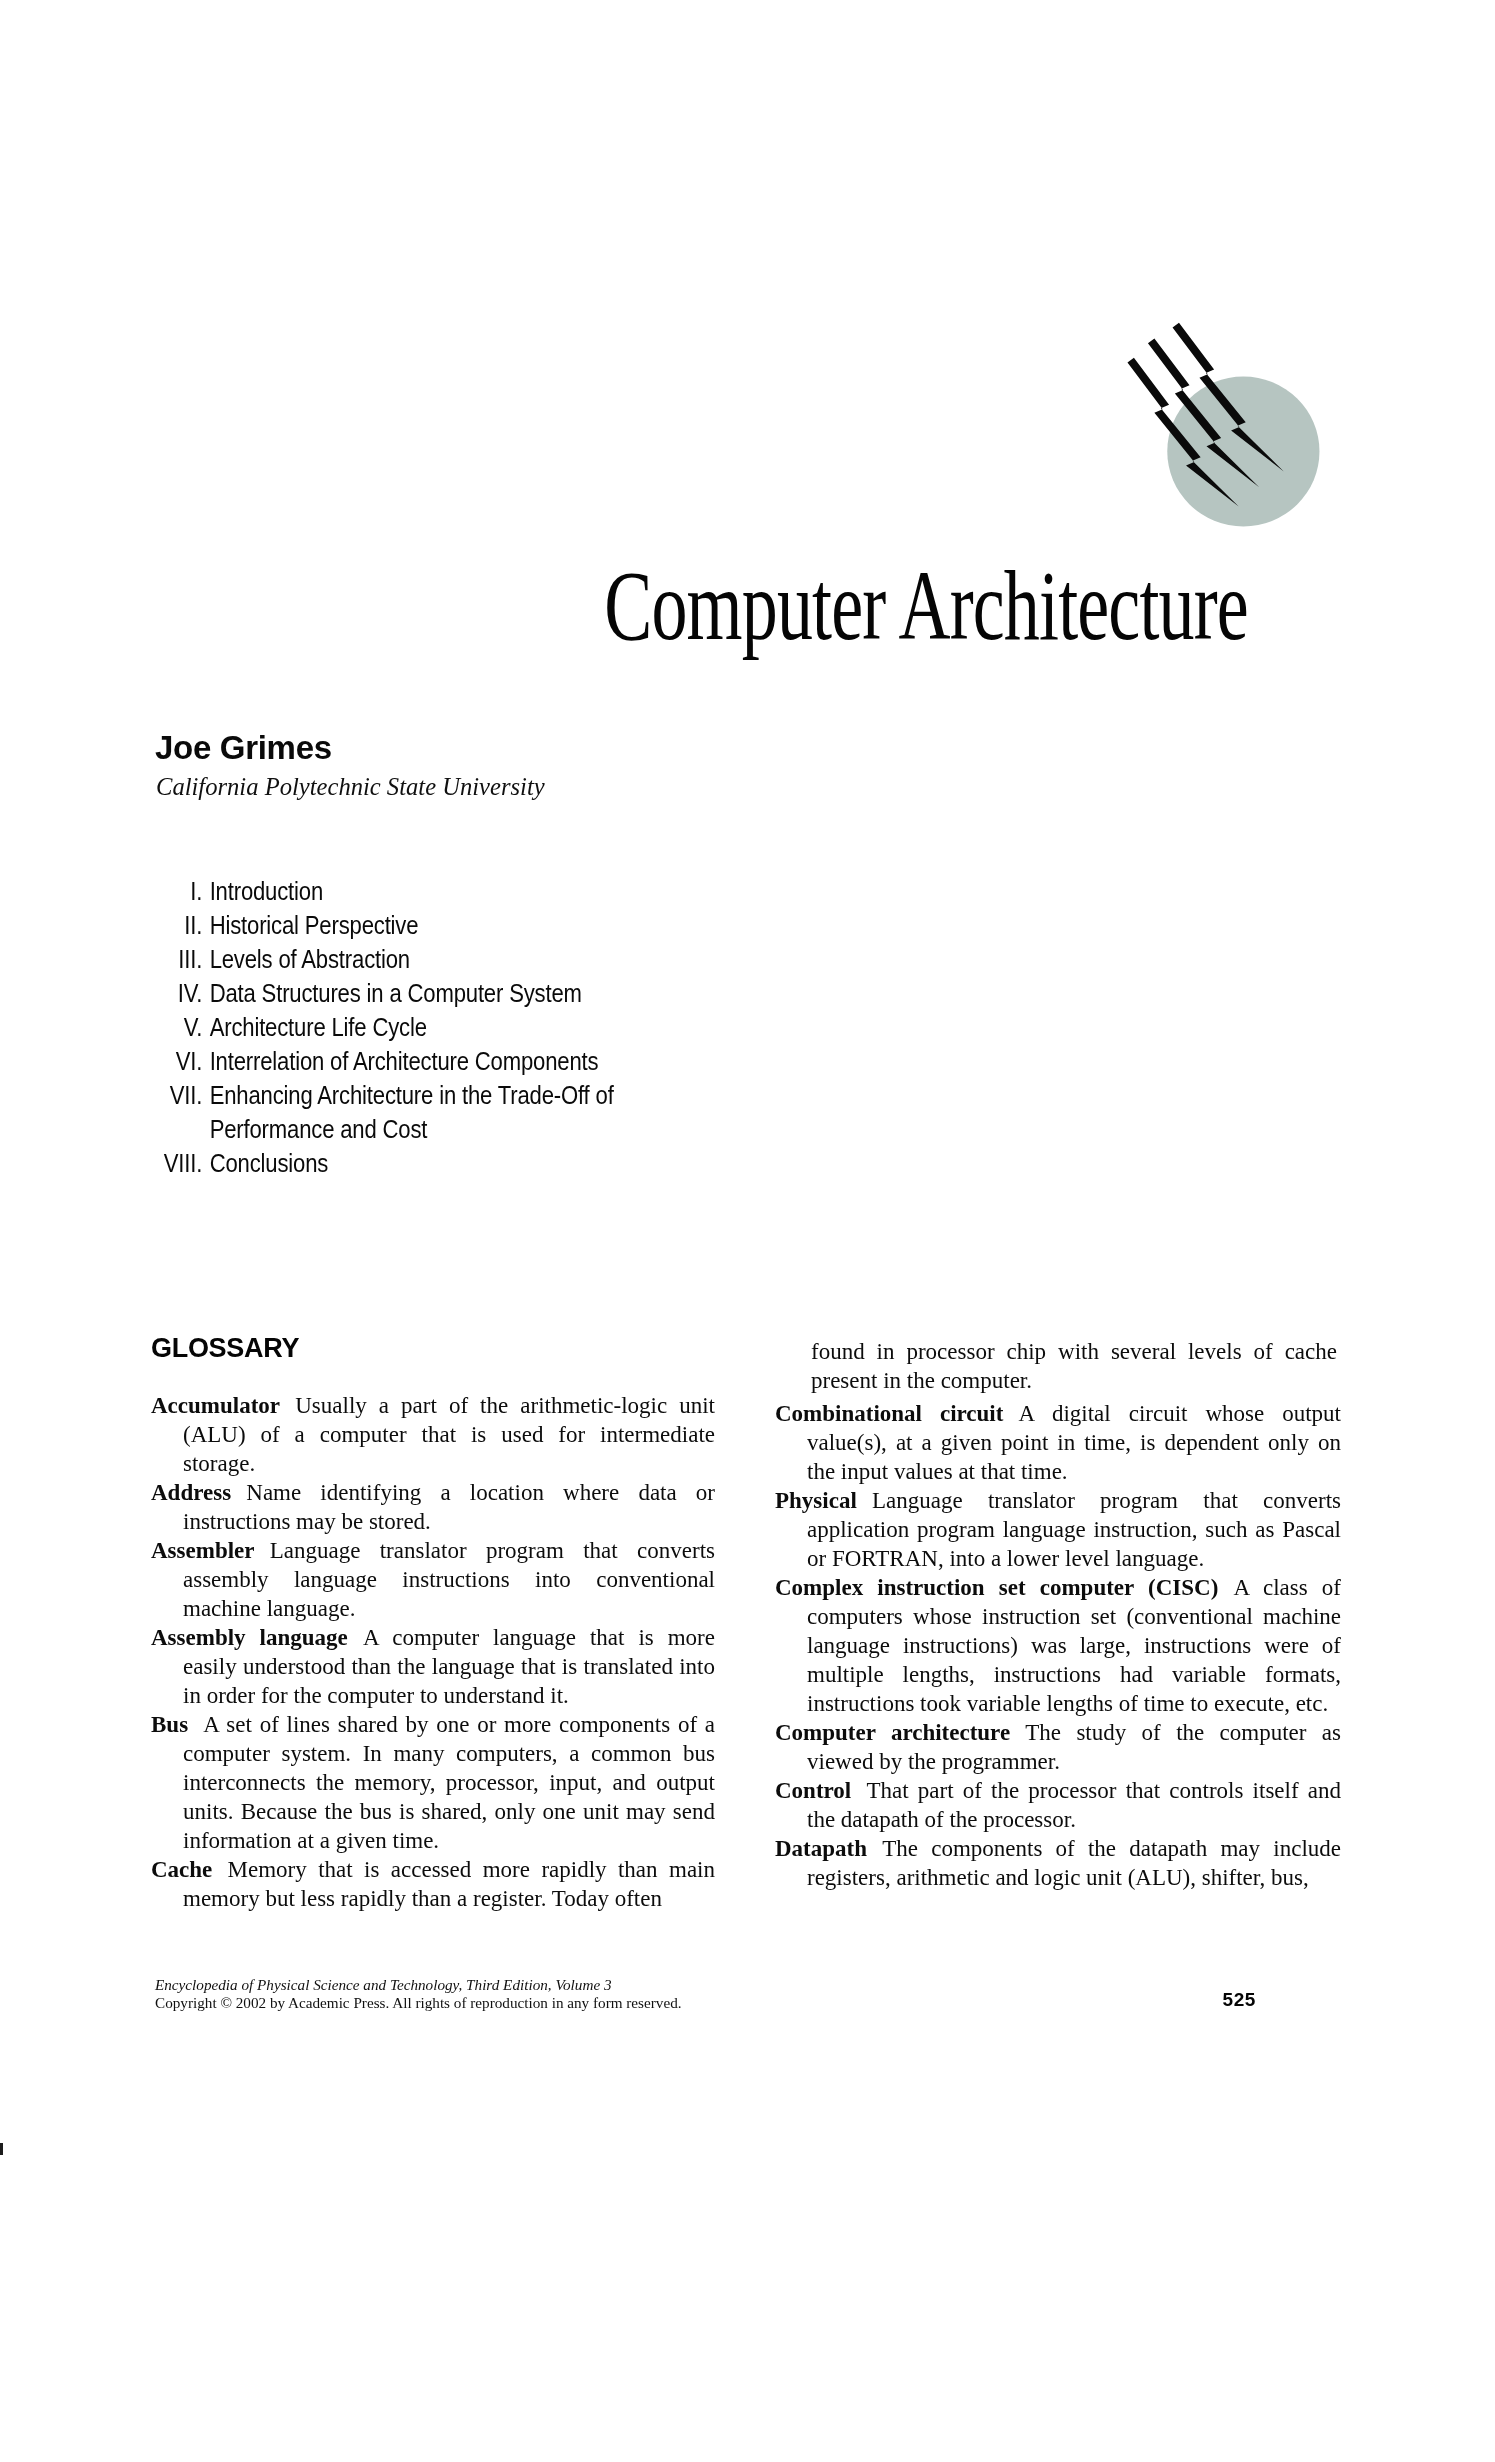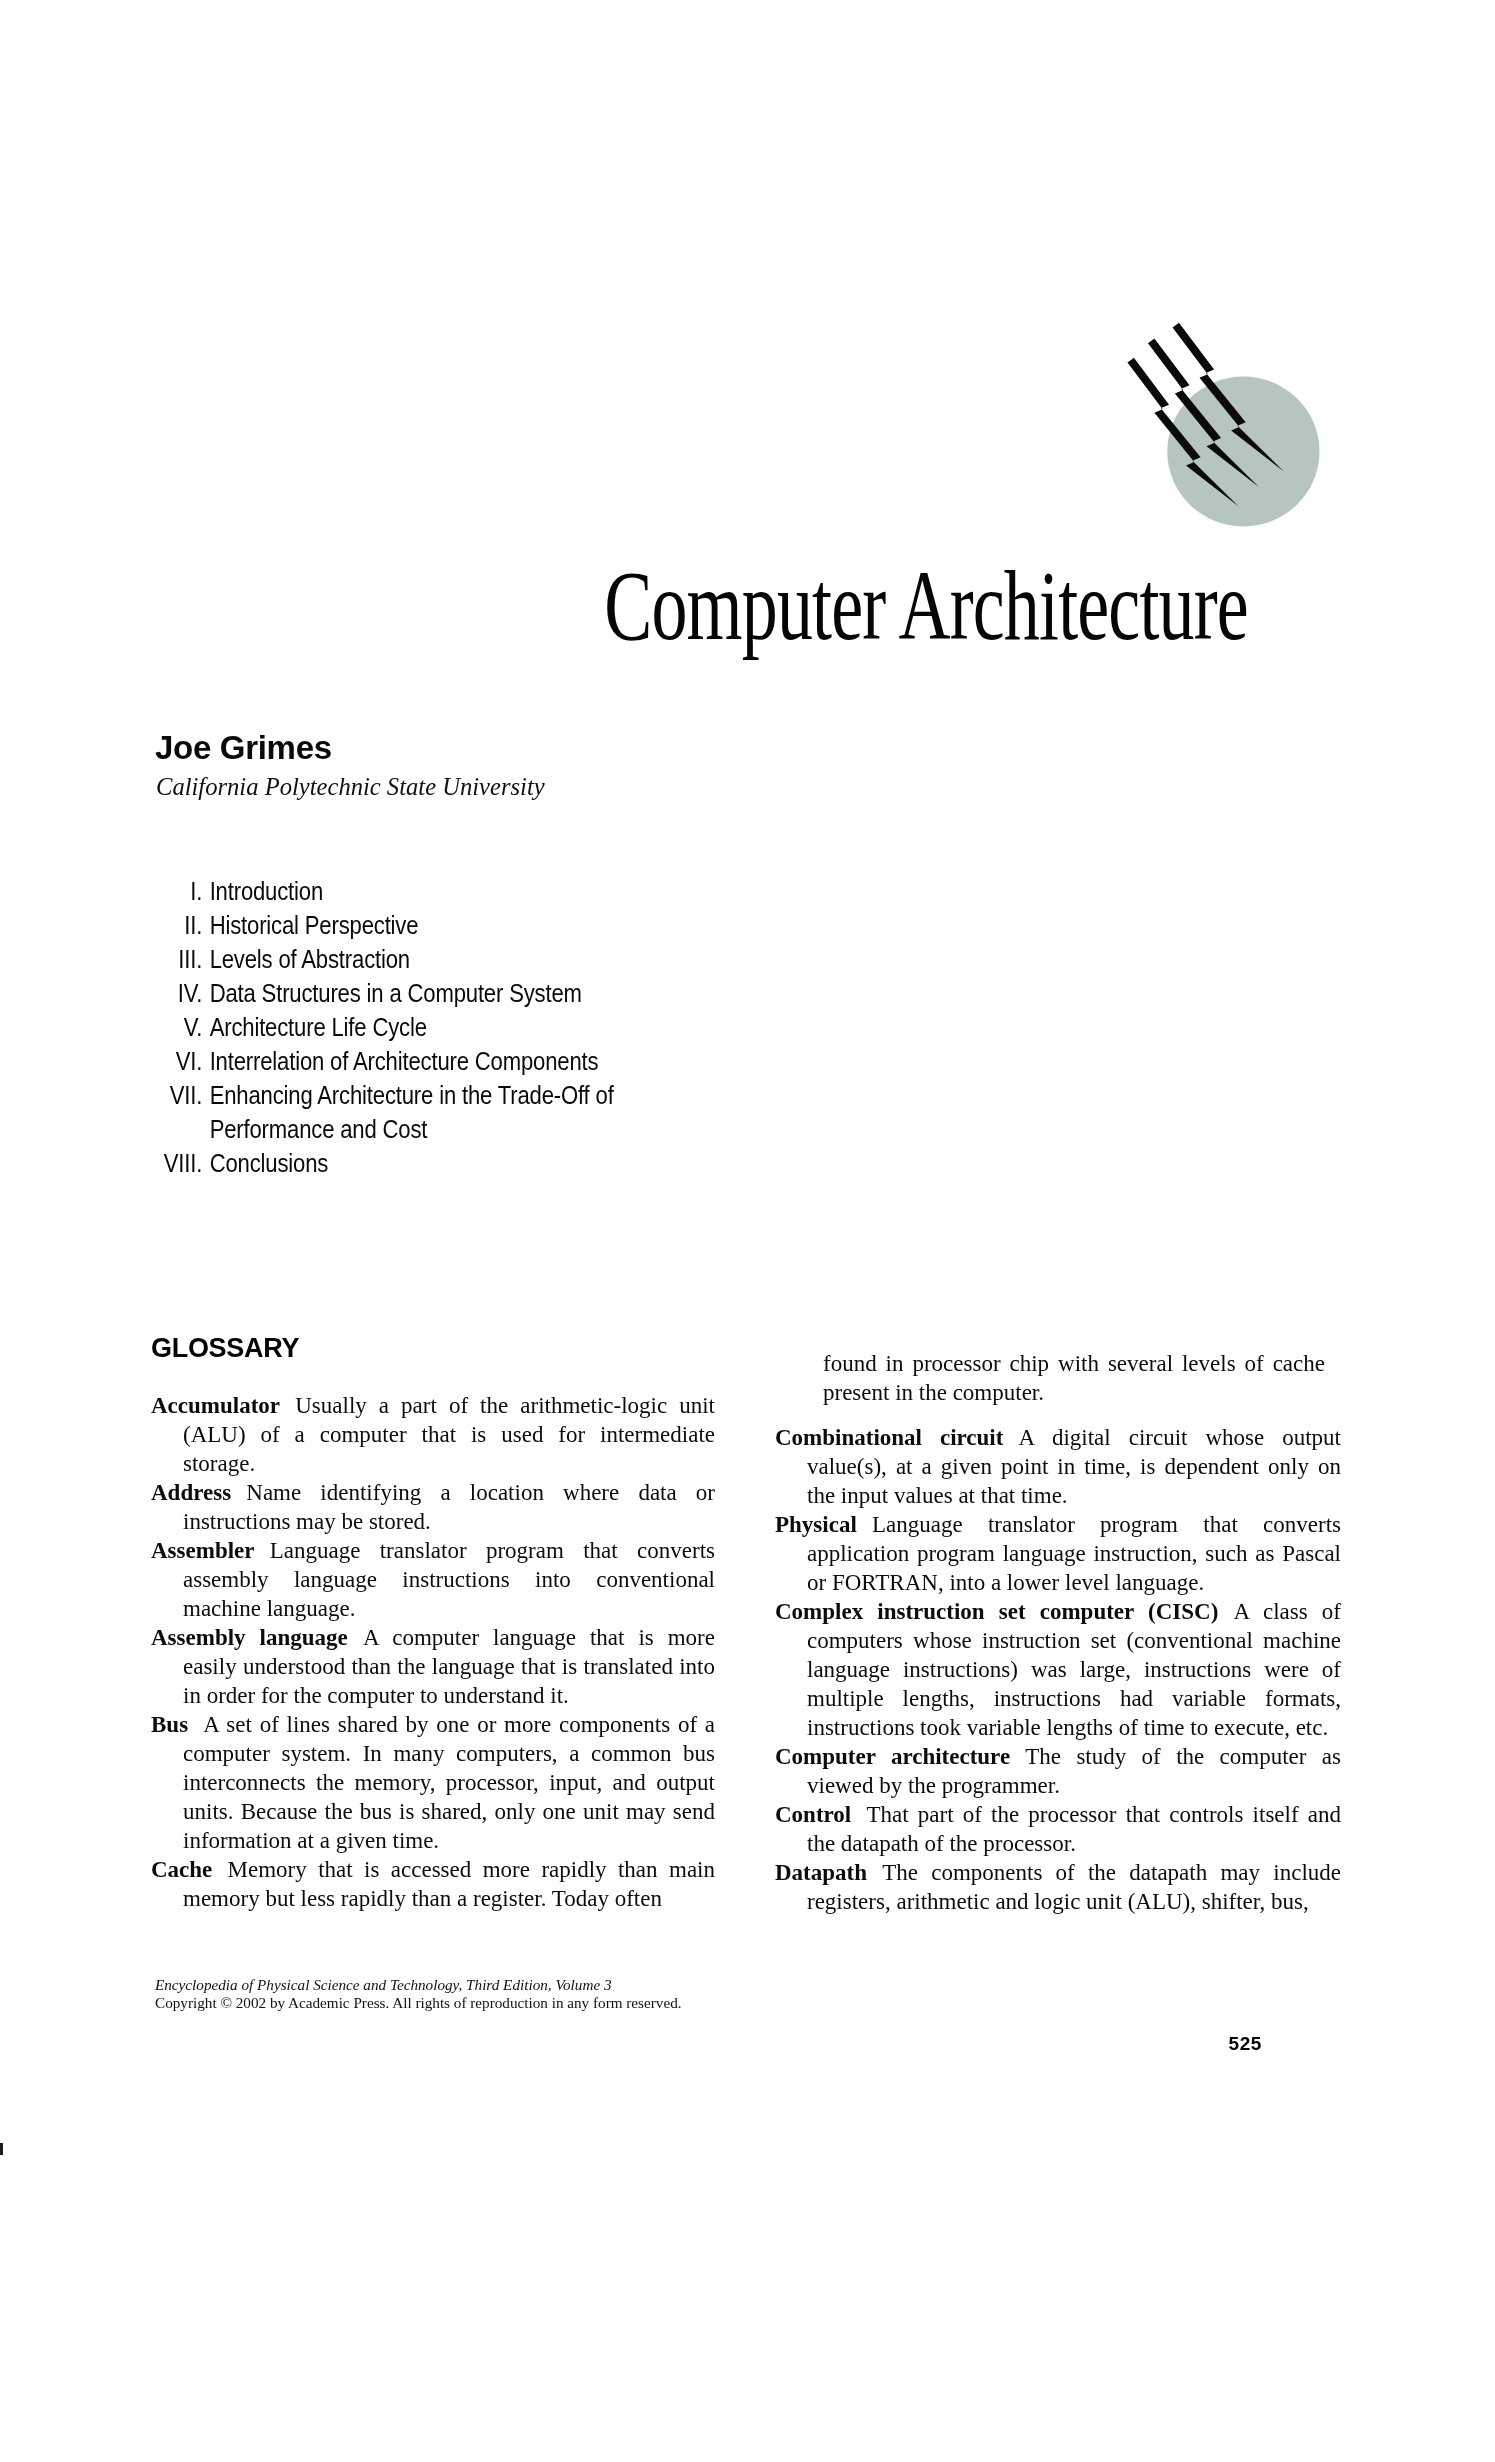--- a/index.html
+++ b/index.html
@@ -55,32 +55,32 @@
     position:absolute;width:564px;
     font-family:"Liberation Serif", serif;font-size:23px;line-height:29px;
     text-align:justify;color:#0c0c0c;
     hyphens:auto;-webkit-hyphens:auto;
   }
   .gcol-left{left:151px;top:1391px;}
   .gcol-right{left:775px;top:1333px;width:566px;}
   .entry{margin:0;text-indent:-32px;padding-left:32px;}
   .entry .term{font-weight:bold;margin-top:44px;}
   .tgap{display:inline-block;width:15.2px;height:0.6px;}
-  .cont{margin:16px;padding-left:32px;}
+  .cont{margin:4px;padding-left:32px;}
 
   
   .footer-left{
     position:absolute;left:155px;top:1976px;
     font-size:15.2px;line-height:18px;color:#101010;white-space:nowrap;
   }
   .footer-book{font-style:italic;}
   .page-number{
-    position:absolute;right:144px;top:1990px;
+    position:absolute;right:150px;top:1990px;
     font-family:"Liberation Sans", sans-serif;font-weight:bold;
-    font-size:19px;line-height:1;letter-spacing:0.6px;color:#050505;margin-top:44px;
+    font-size:19px;line-height:1;letter-spacing:0.6px;color:#050505;
   }
 
   
   .scan-mark{position:absolute;left:0;top:2143px;width:2.9px;height:12.3px;background:#1c1c1c;}
 </style>
 </head>
 <body>
 
 <div class="page">
 

